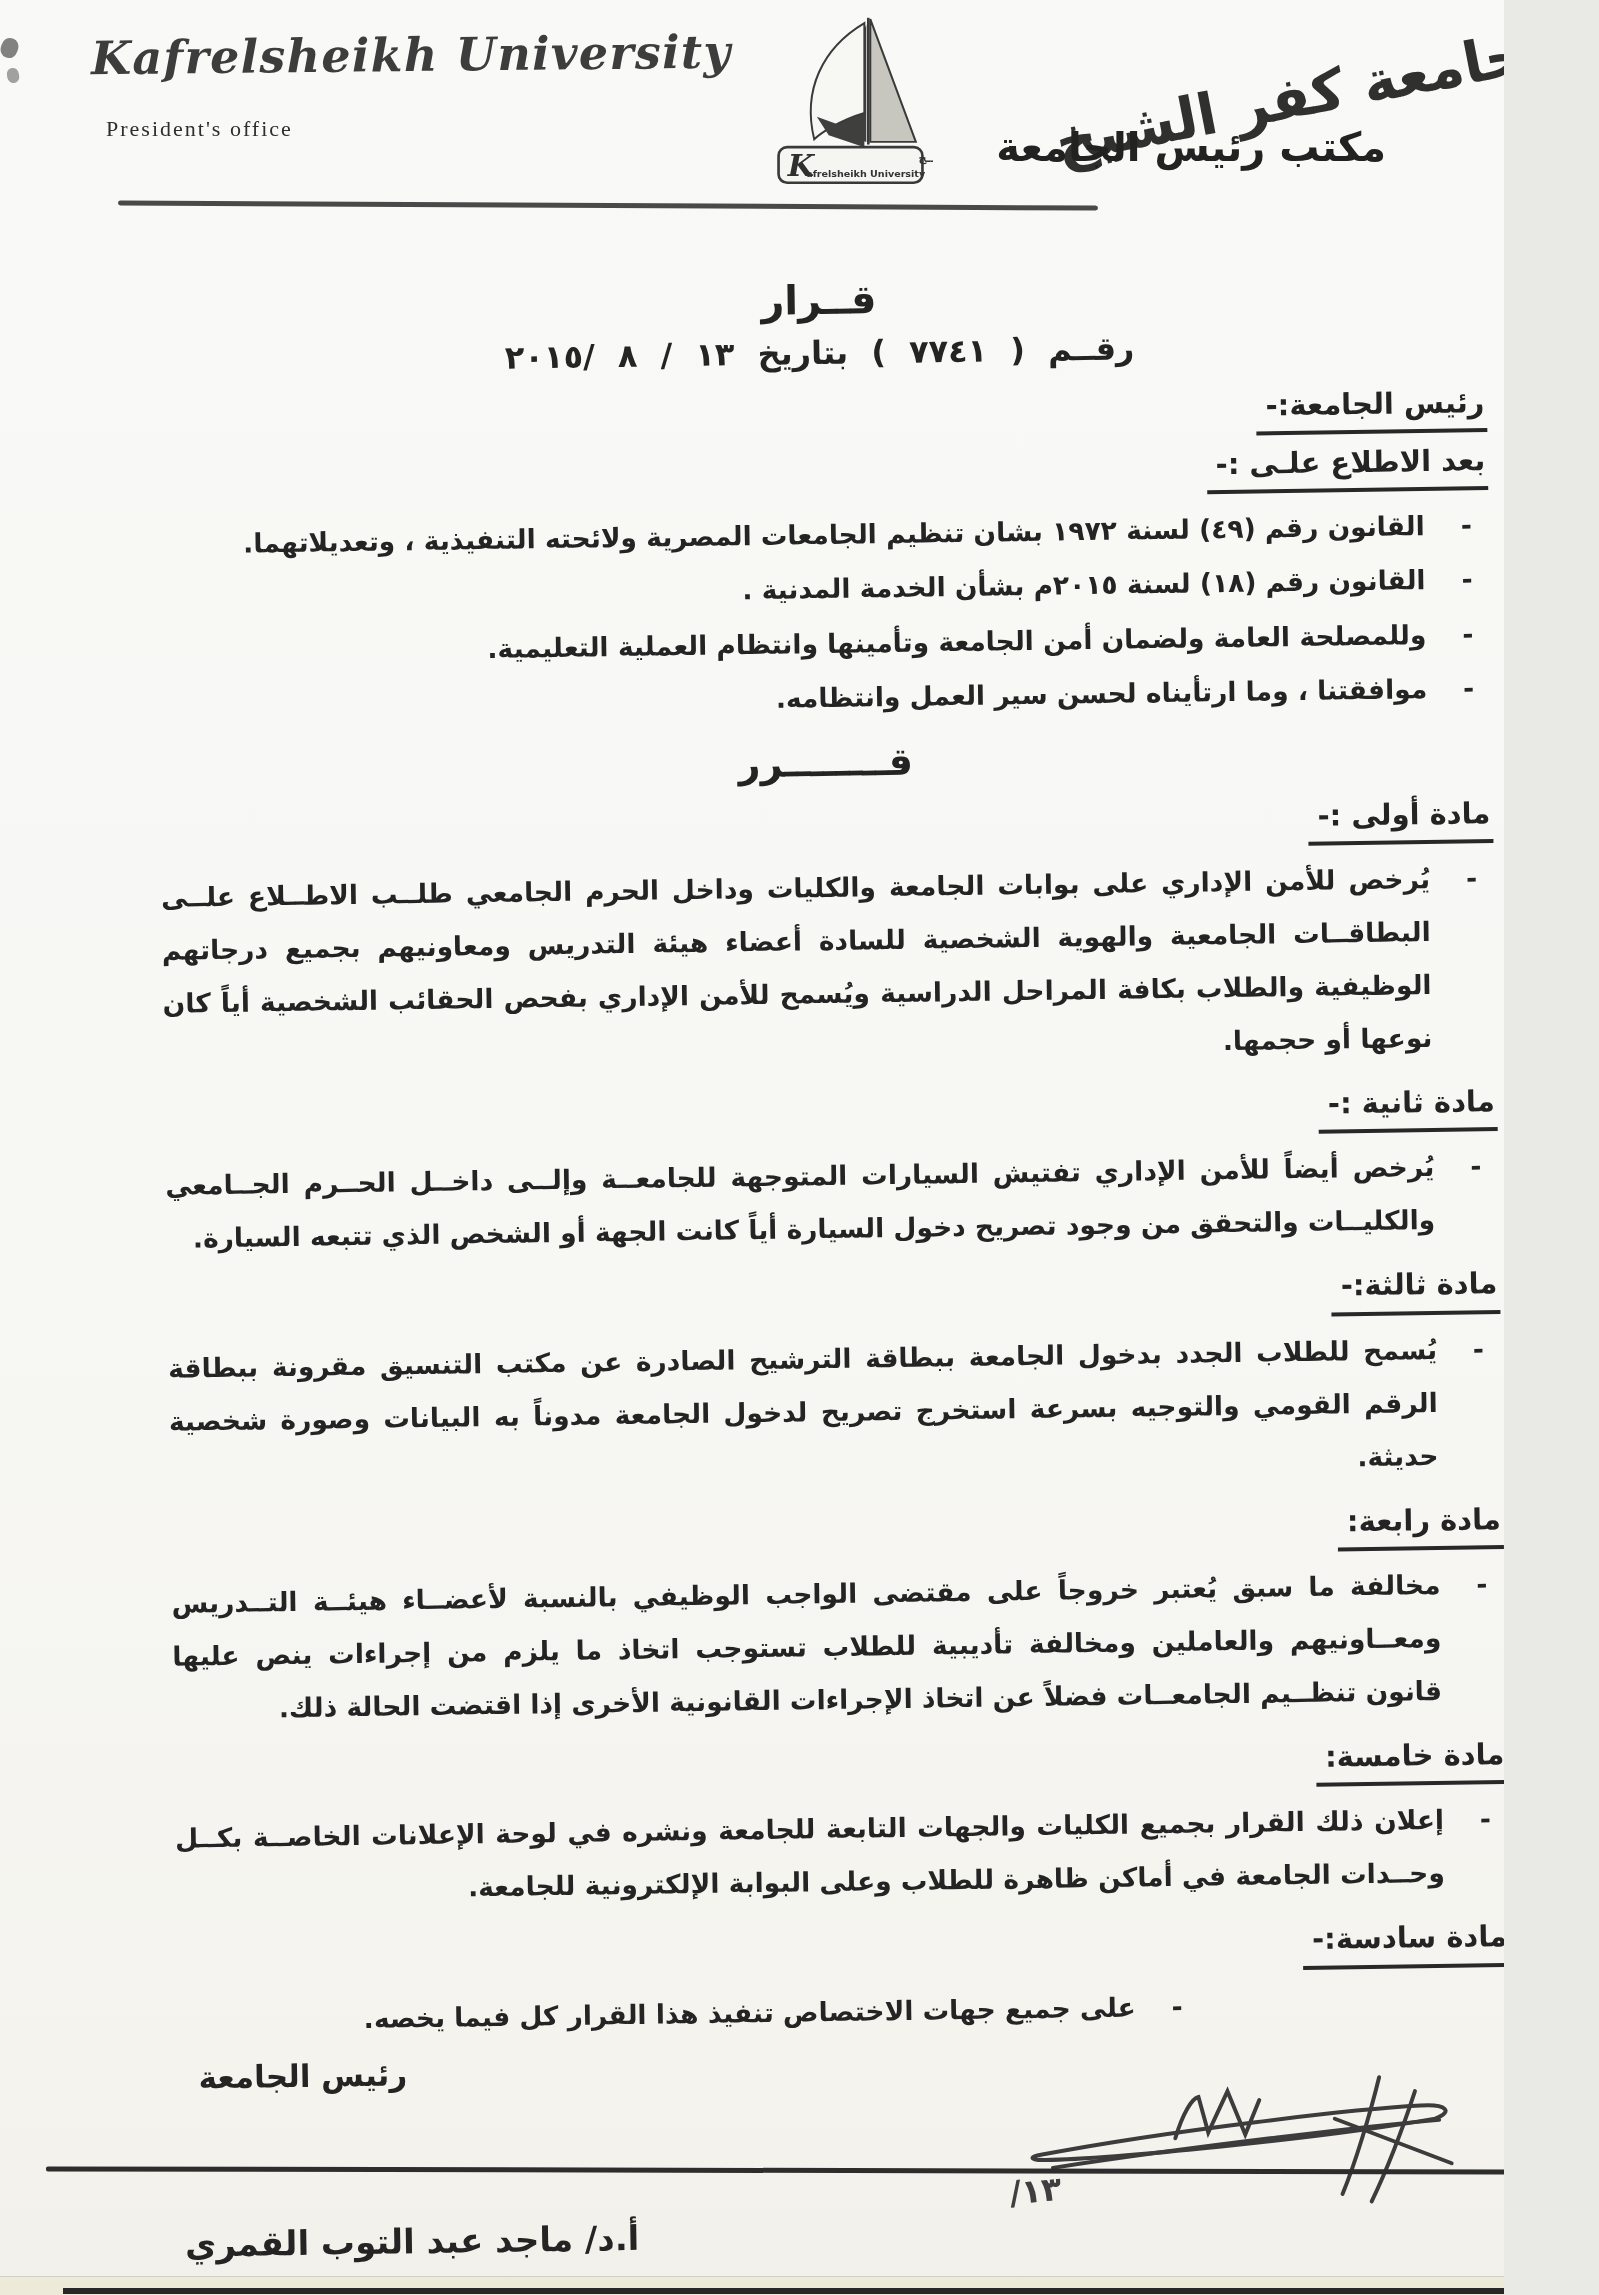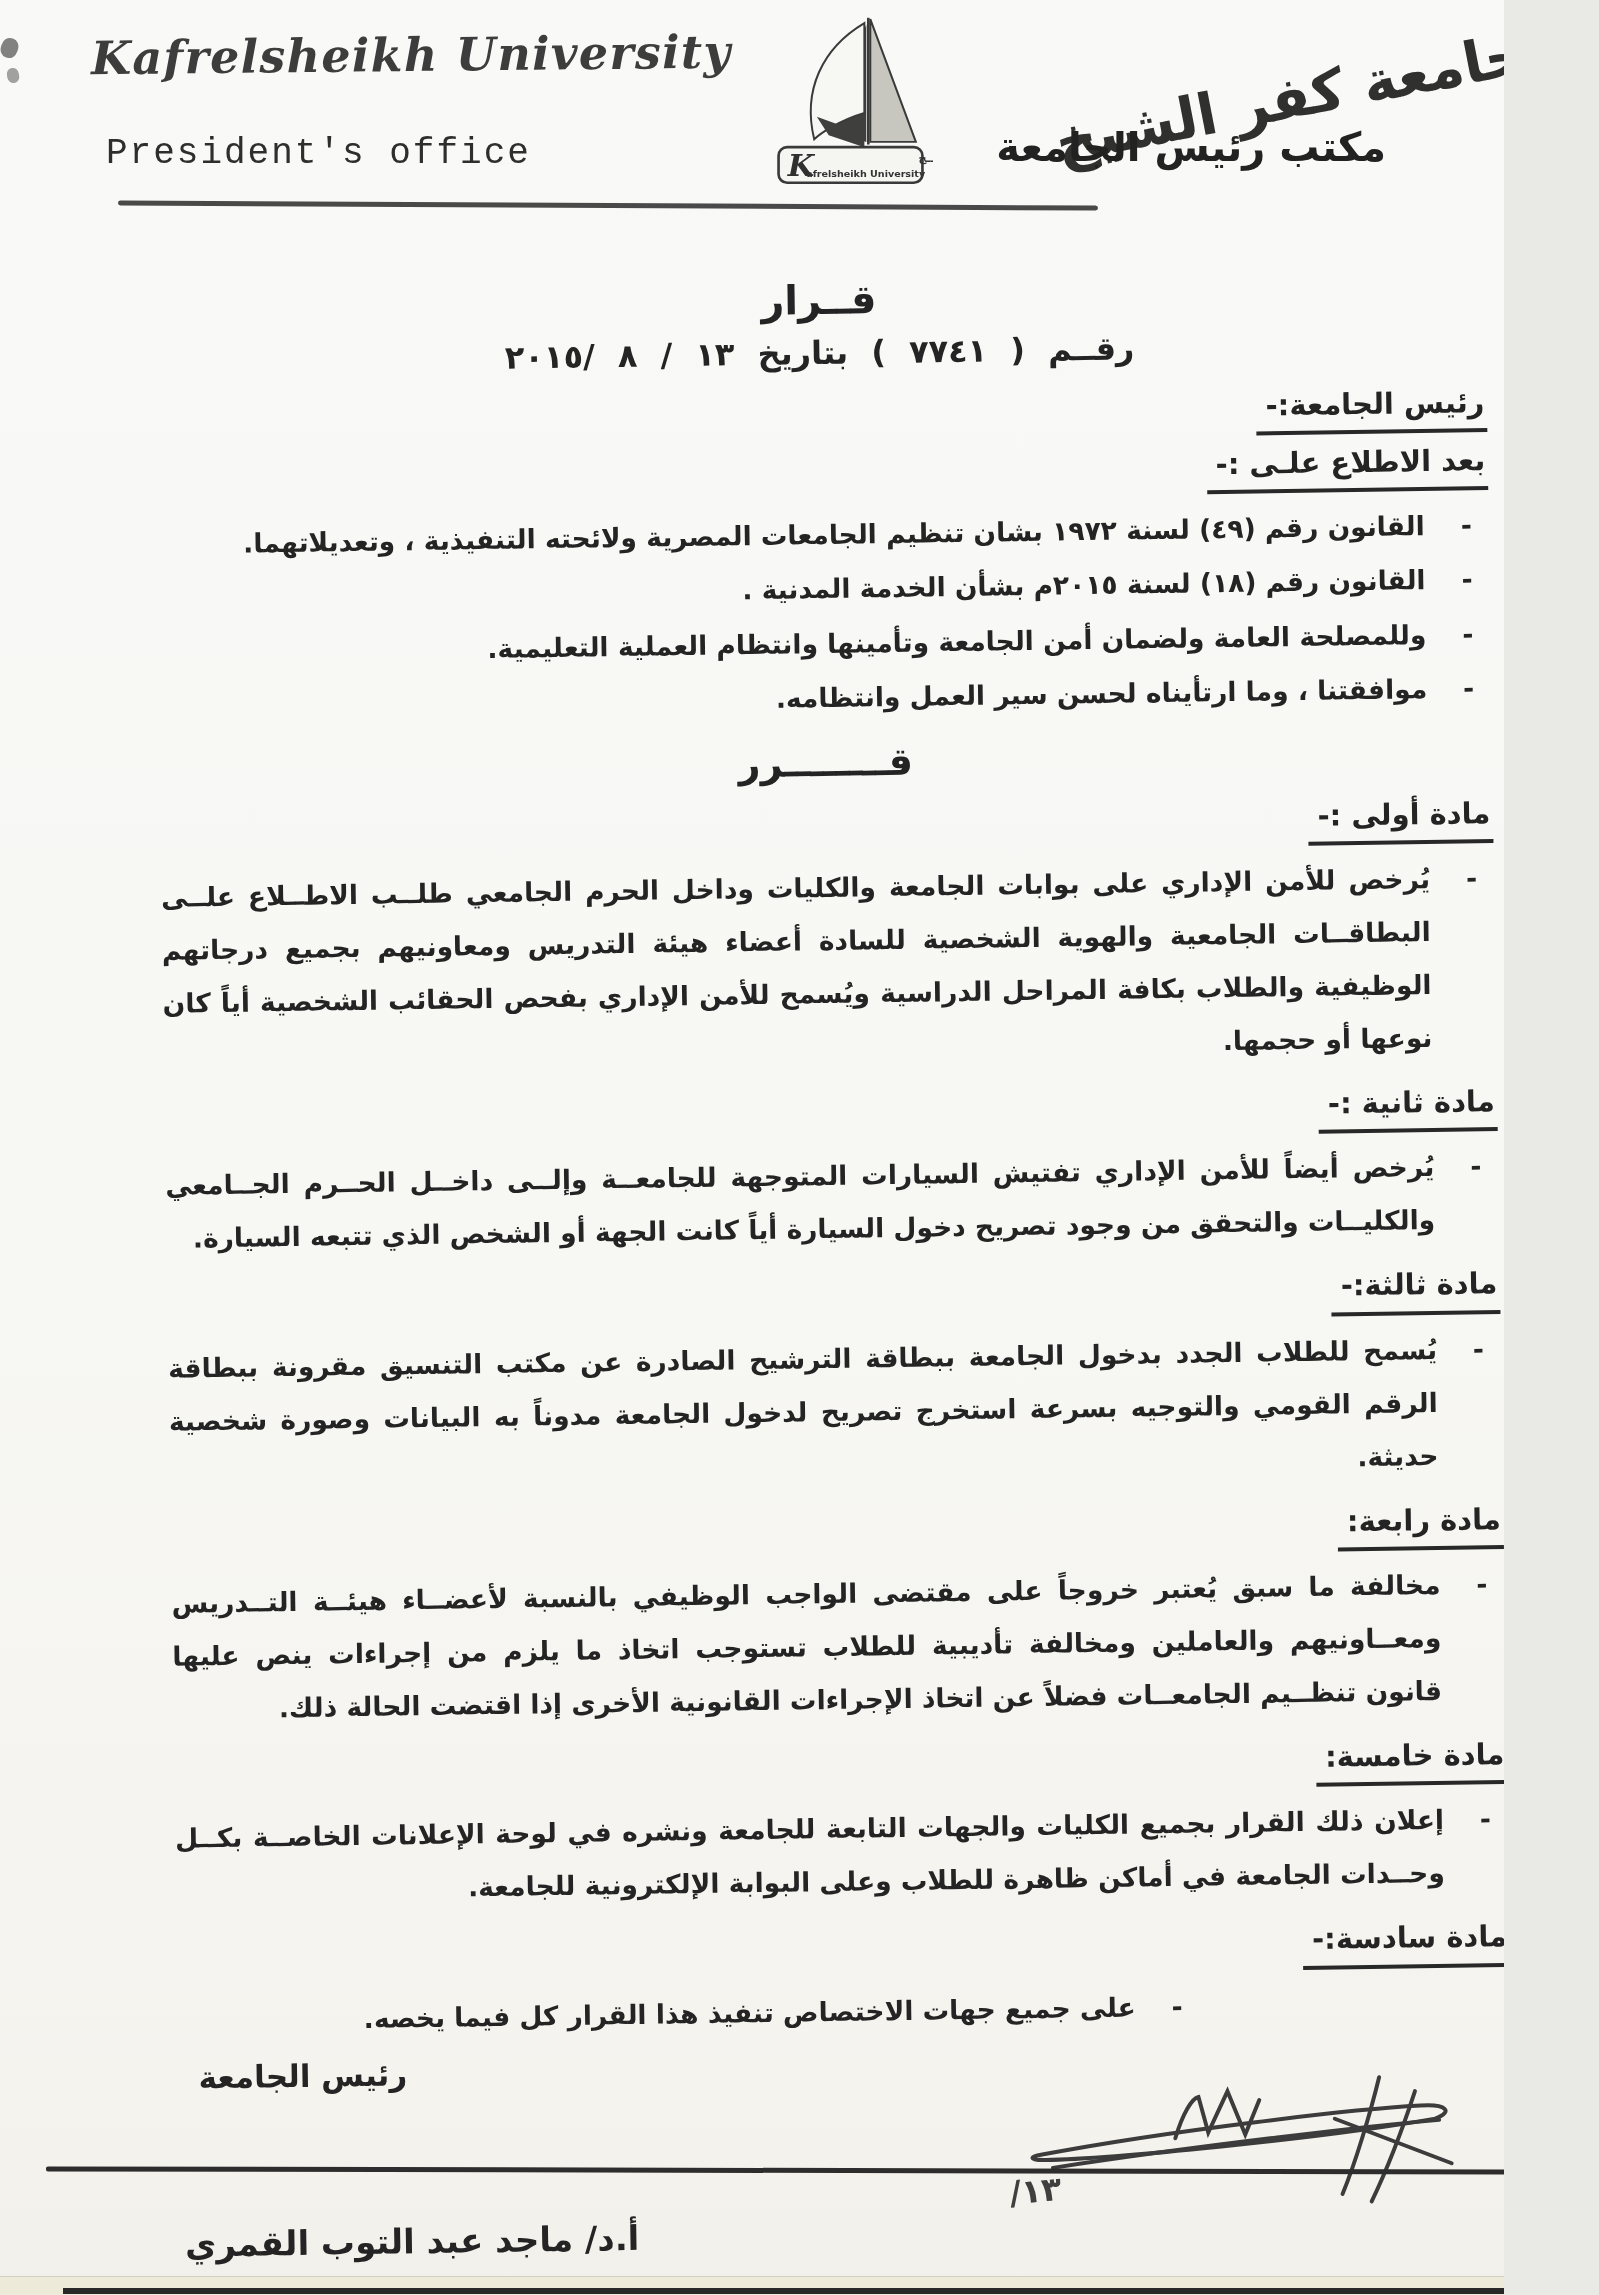--- a/index.html
+++ b/index.html
@@ -5,22 +5,22 @@
   html,body{margin:0;padding:0;}
   body{width:1600px;height:2295px;overflow:hidden;background:#e9e9e6;}
   .page{position:relative;width:1504px;height:2295px;overflow:hidden;
         background:linear-gradient(180deg,#f9f9f7 0%,#f7f7f4 55%,#f4f3ee 92%,#f1f0ea 100%);
         font-family:"DejaVu Sans",sans-serif;color:#242424;}
 
   
   .hdr-script{position:absolute;left:91px;top:28px;font-family:"DejaVu Serif",serif;
               font-style:italic;font-size:46px;font-weight:bold;color:#3d3d3d;
               letter-spacing:1.3px;transform:rotate(-0.6deg);white-space:nowrap;}
-  .hdr-office{position:absolute;left:106px;top:133px;font-family:Liberation Mono, monospace;
-              font-size:36px;color:#2e2e2e;letter-spacing:2px;white-space:nowrap;}
+  .hdr-office{position:absolute;left:106px;top:116px;font-family:Liberation Serif, serif;
+              font-size:22px;color:#2e2e2e;letter-spacing:2px;white-space:nowrap;}
   .hdr-ar-uni{position:absolute;right:-14.6px;top:20px;font-size:57px;font-weight:bold;
               color:#30302e;transform:rotate(-11deg);transform-origin:right top;
               white-space:nowrap;letter-spacing:1.3px;}
   .hdr-ar-office{position:absolute;right:118px;top:124px;font-size:40px;font-weight:bold;
               color:#222;white-space:nowrap;direction:rtl;}
   .logo{position:absolute;left:768px;top:6.6px;width:165px;height:180px;}
   .hdr-rule{position:absolute;left:118px;top:203px;width:980px;height:5.3px;background:#3b3b3b;
             border-radius:2.6px;transform:rotate(0.3deg);opacity:.93;}
 
   

